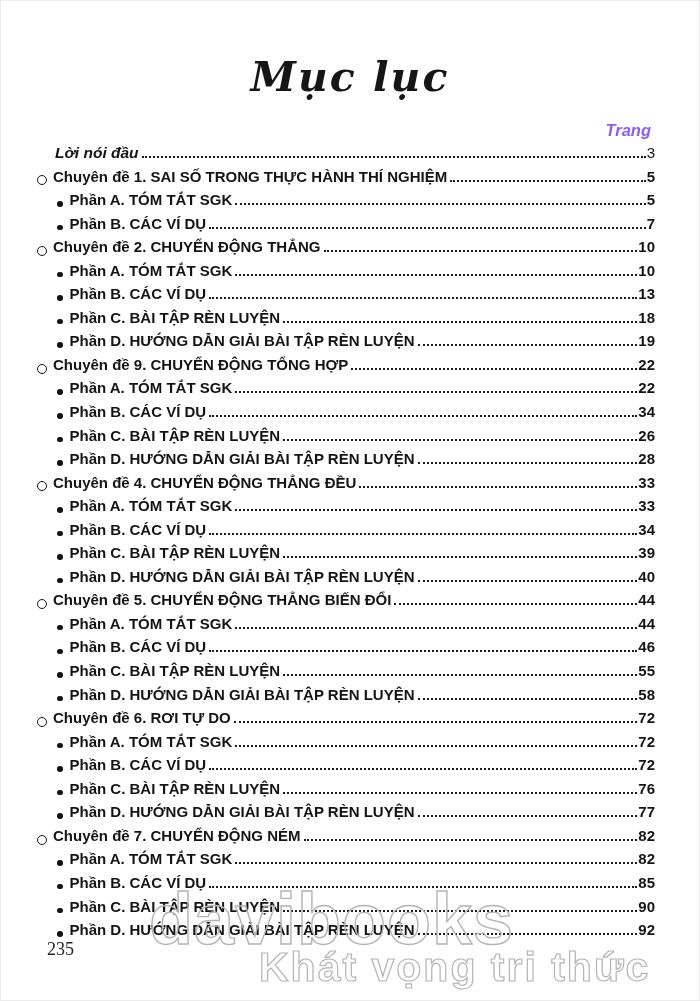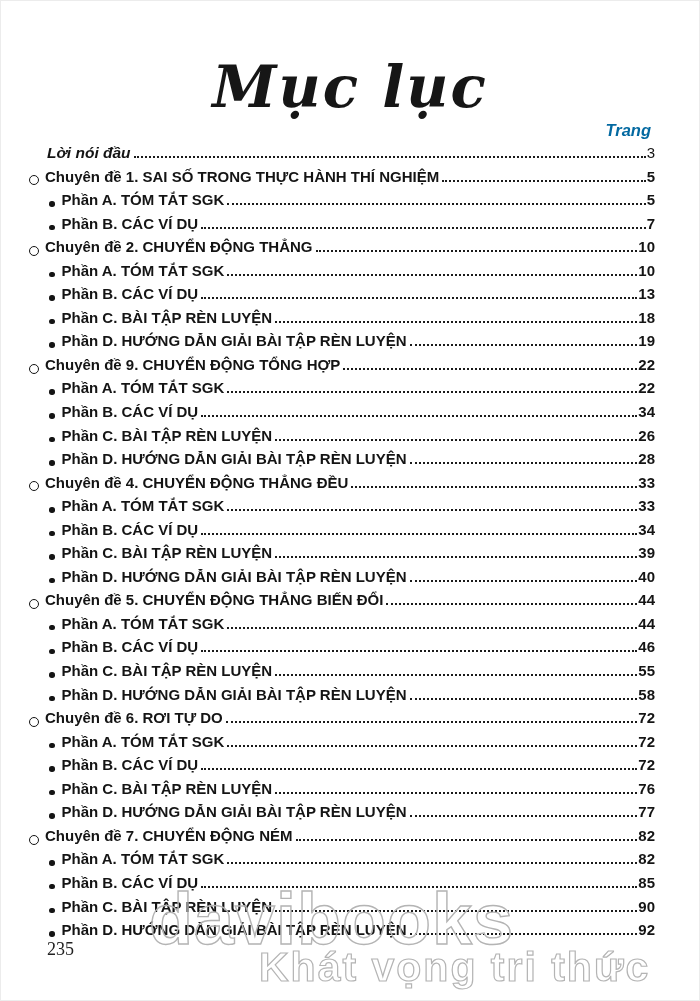--- a/index.html
+++ b/index.html
@@ -5,28 +5,28 @@
   html,body { margin:0; padding:0; background:#ffffff; }
   .page {
     position:relative; width:700px; height:1001px; background:#ffffff;
     overflow:hidden; font-family:"Liberation Sans", sans-serif; color:#141414;
     border:1px solid #ececec; box-sizing:border-box;
   }
   .title {
     position:absolute; top:52px; left:0; width:100%;
     text-align:center;
     font-family:"DejaVu Serif", serif; font-style:italic; font-weight:bold;
-    font-size:58px; letter-spacing:2px; color:#161616;
+    font-size:41px; letter-spacing:2px; color:#161616;
   }
   .trang {
     position:absolute; top:120px; right:48px;
-    font-weight:bold; font-style:italic; font-size:16.5px; color:#0369a1;
+    font-weight:bold; font-style:italic; font-size:16.5px; color:#8b5cf6;
   }
   .toc {
-    position:absolute; top:143px; left:0; right:44px;
+    position:absolute; top:143px; left:8px; right:44px;
   }
   .row { display:flex; align-items:baseline; height:23.55px; box-sizing:border-box; }
   .row .label { white-space:nowrap; font-size:15px; }
   .row.preface { padding-left:46px; }
   .row.preface .label { font-weight:bold; font-style:italic; font-size:15.5px; }
   .row.chapter { padding-left:28px; }
   .row.chapter .label, .row.chapter .pnum { font-weight:bold; }
   .row.section { padding-left:48px;font-weight:bold; }
   .bullet-circle {
     width:8px; height:8px; border:1.4px solid #141414; border-radius:50%;

